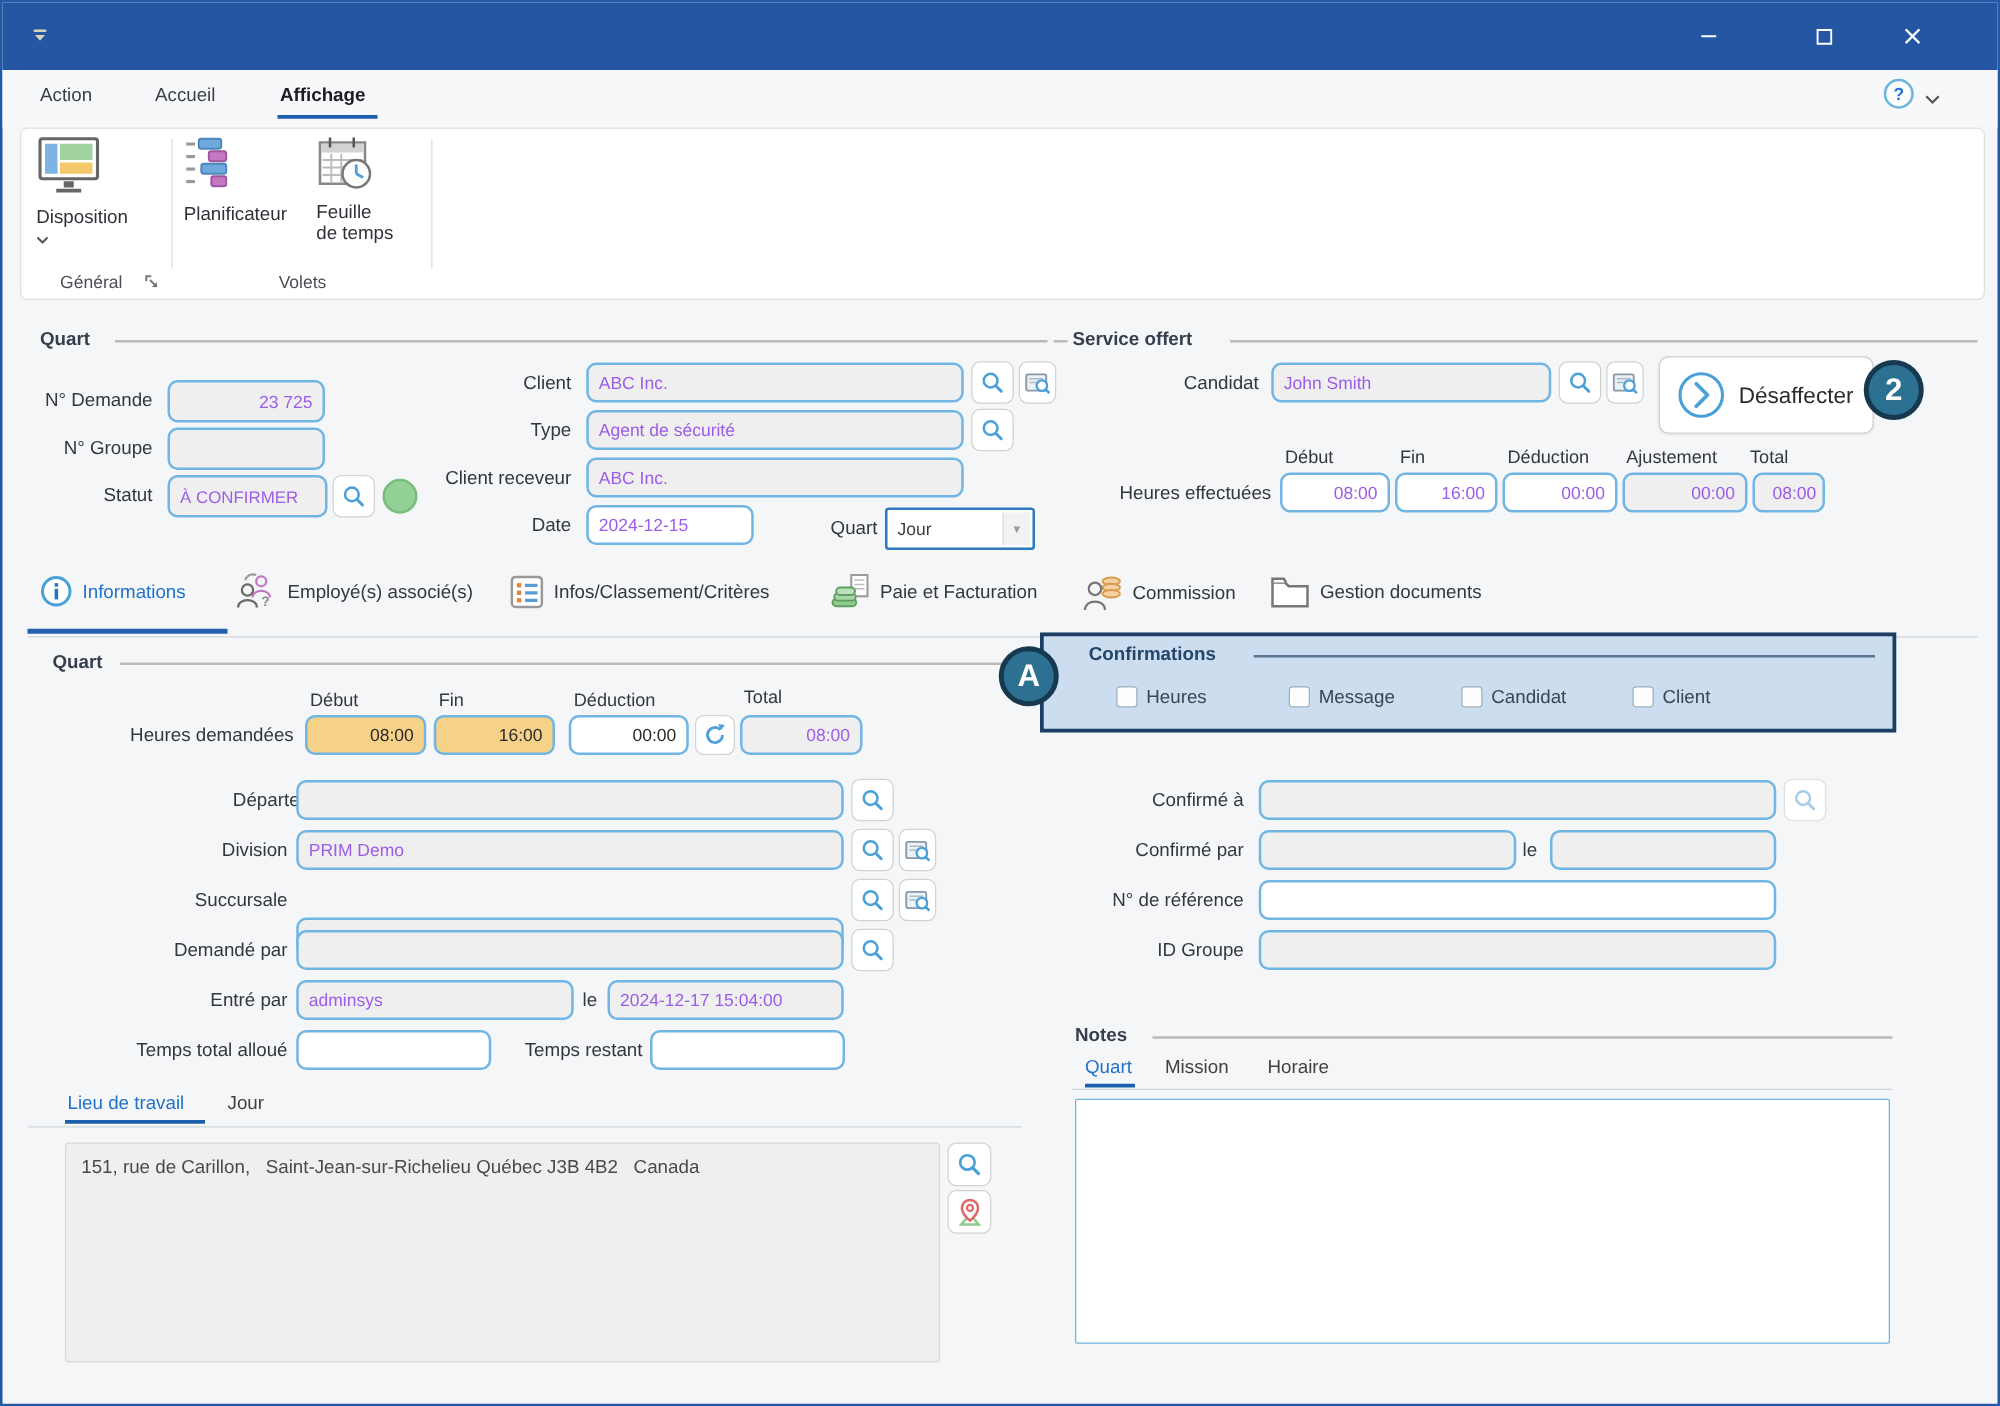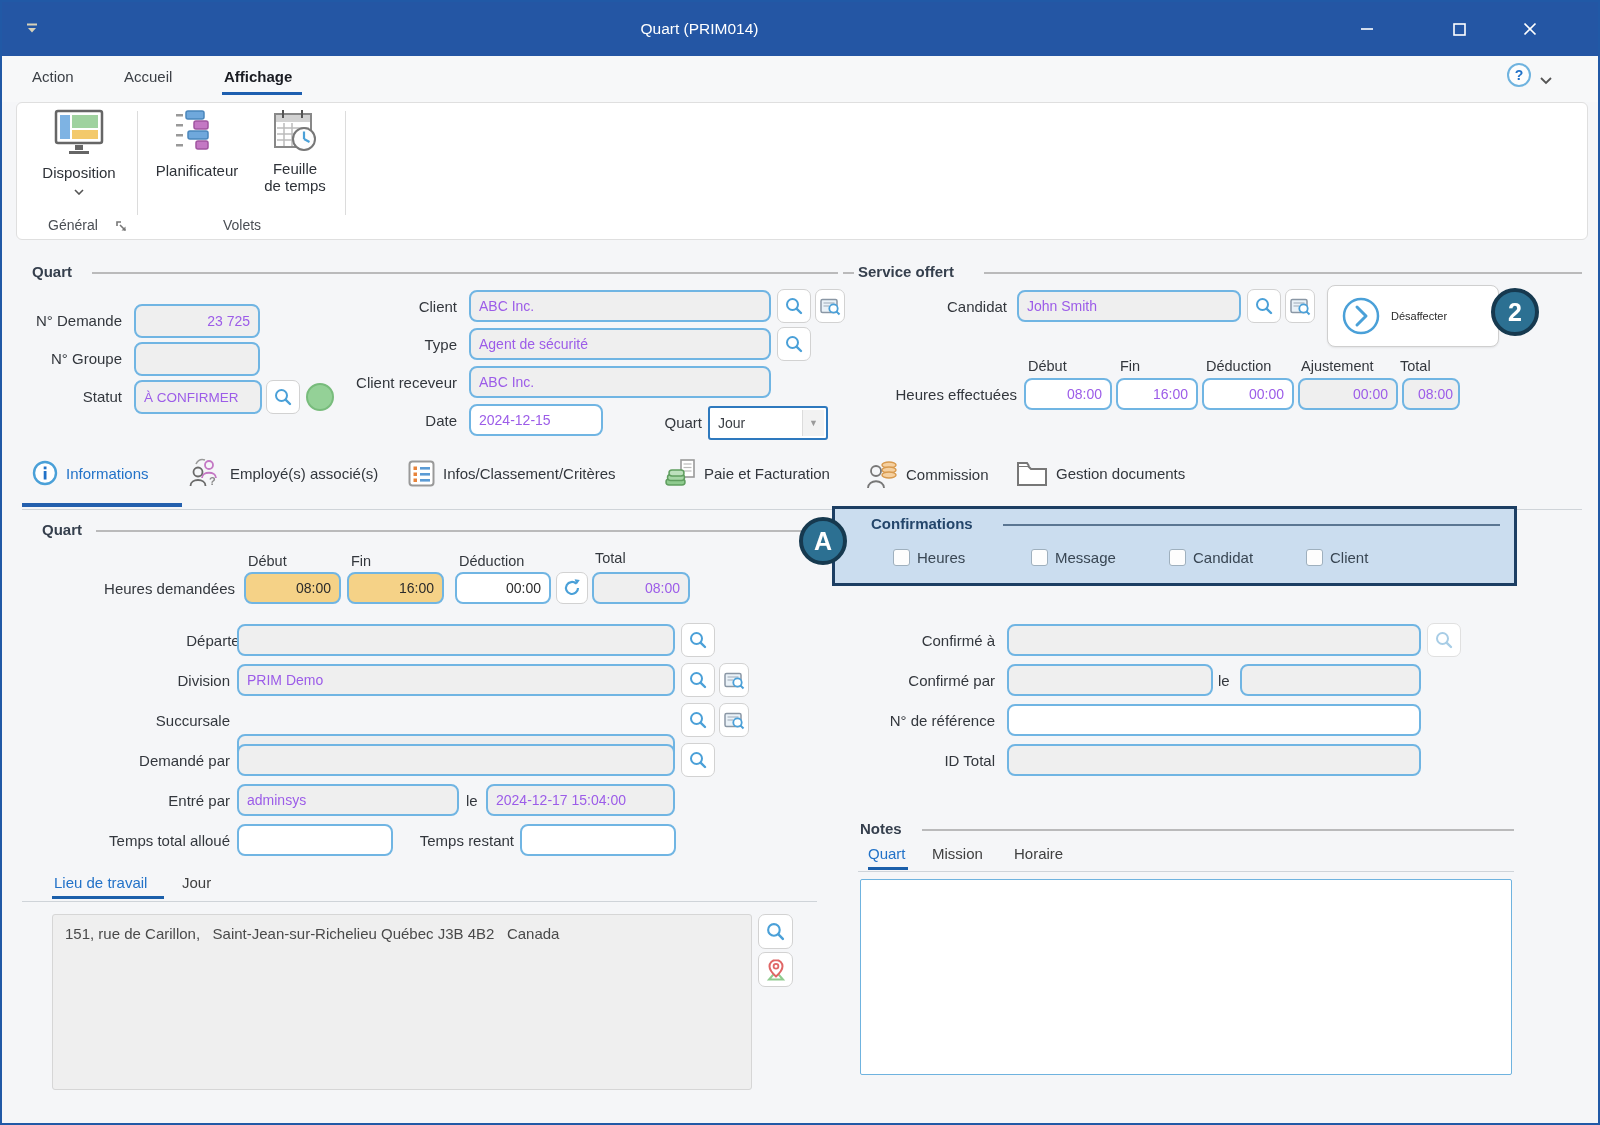--- a/index.html
+++ b/index.html
@@ -11,21 +11,21 @@
   .winbtn { position:absolute; top:0; width:46px; height:54px; display:flex; align-items:center; justify-content:center; cursor:default; }
   .qa-icon { position:absolute; left:22px; top:19px; }
   
   .menubar { position:absolute; left:0; top:54px; width:100%; height:46px; background:#F7F8F9; }
   .menutab { position:absolute; top:12px; font-size:15px; color:#3B3F45; }
   .menutab.active { font-weight:bold; color:#1A1C22; }
   .menu-underline { position:absolute; left:220px; top:90px; width:80px; height:3px; background:#1E5FB0; }
   .help-circle { position:absolute; left:1505px; top:61px; width:24px; height:24px; border:2px solid #6FB3DF; border-radius:50%; color:#2272C8; font-weight:bold; font-size:14px; text-align:center; line-height:20px; background:#FDFDFD; }
   
   .ribbon { position:absolute; left:14px; top:100px; width:1572px; height:138px; background:#FFFFFF; border:1px solid #DFDFDF; border-radius:6px; }
-  .rb-btn { position:absolute; top:6px; height:104px; text-align:center; }
+  .rb-btn { position:absolute; top:6px; height:104px; }
   .rb-label { font-size:15px; color:#2E3238; margin-top:3px; }
   .rb-sep { position:absolute; top:8px; width:1px; height:104px; background:#DCDCDC; }
   .rb-group { position:absolute; top:114px; font-size:14px; color:#4A4E54; text-align:center; }
   
   .group-title { position:absolute; font-weight:bold; font-size:15px; color:#353F4D; white-space:nowrap; }
   .gline { position:absolute; height:2px; background:#9A9A9A; opacity:.65; }
   .thinline { position:absolute; height:1px; background:#CFD4D9; }
   
   .lbl { position:absolute; font-size:15px; color:#33373D; text-align:right; white-space:nowrap; }
   .fld { position:absolute; height:32px; border:2px solid #70B5E3; border-radius:8px; background:#EFEFEF; font-size:14px; color:#2B2B2B; display:flex; align-items:center; padding:0 8px; white-space:nowrap; overflow:hidden; }
@@ -48,35 +48,34 @@
   .confirm-title { position:absolute; left:36px; top:6px; font-weight:bold; font-size:15px; color:#24466B; }
   .confirm-line { position:absolute; left:168px; right:14px; top:15px; height:2px; background:#3E5C7A; opacity:.8; }
   .cb-item { position:absolute; top:40px; display:flex; align-items:center; gap:7px; font-size:15px; color:#394653; }
   .cb { width:17px; height:17px; background:#FDFDFD; border:1.5px solid #9FB0BE; border-radius:3px; }
   
   .subtab { position:absolute; font-size:15px; color:#404040; }
   .subtab.active { color:#2272C8; }
   .sub-underline { position:absolute; height:3px; background:#1B5FAA; }
   .addr-box { position:absolute; left:50px; top:912px; width:700px; height:176px; background:#EFEFEF; border:1px solid #D6D6D6; border-radius:3px; padding:10px 12px; font-size:15px; color:#4A4A4A; white-space:pre-wrap; }
   .notes-area { position:absolute; left:858px; top:877px; width:652px; height:196px; background:#FFFFFF; border:1.5px solid #6FB3DF; border-radius:2px; }
-  .desaffecter { position:absolute; left:1325px; top:283px; width:172px; height:62px; background:#FFFFFF; border:1px solid #CFCFCF; border-radius:8px; box-shadow:0 1px 2px rgba(0,0,0,.08); display:flex; align-items:center; gap:10px; padding-left:13px; font-size:11px; color:#2B2B2B; }
+  .desaffecter { position:absolute; left:1325px; top:283px; width:172px; height:62px; background:#FFFFFF; border:1px solid #CFCFCF; border-radius:8px; box-shadow:0 1px 2px rgba(0,0,0,.08); display:flex; align-items:center; gap:10px; padding-left:13px; font-size:18px; color:#2B2B2B; }
 </style>
 </head>
 <body>
 
 <div class="win">
 
   <div class="titlebar">
     <span class="qa-icon">
       <svg width="16" height="14" viewBox="0 0 16 14">
           <line x1="3" y1="3.5" x2="13" y2="3.5" stroke="#D9D2B8" stroke-width="2"></line>
           <polygon points="4,7 12,7 8,11.5" fill="#D9D2B8"></polygon>
         </svg>
     </span>
-    <div class="title">Quart (PRIM014)</div>
     <div class="winbtn" style="left:1342px;">
       <svg width="14" height="14" viewBox="0 0 14 14">
           <line x1="1" y1="7" x2="13" y2="7" stroke="#FFFFFF" stroke-width="1.6"></line>
         </svg>
     </div>
     <div class="winbtn" style="left:1434px;">
       <svg width="13" height="13" viewBox="0 0 13 13">
           <rect x="1" y="1" width="11" height="11" fill="none" stroke="#FFFFFF" stroke-width="1.6"></rect>
         </svg>
     </div>
@@ -440,21 +439,21 @@
   </div>
 
   <div class="lbl" style="left:790px; width:203px; top:670px;">Confirmé par</div>
   <div class="fld" style="left:1005px; top:662px; width:206px;"></div>
   <div class="lbl" style="left:1216px; width:16px; top:670px; text-align:left;">le</div>
   <div class="fld" style="left:1238px; top:662px; width:181px;"></div>
 
   <div class="lbl" style="left:790px; width:203px; top:710px;">N° de référence</div>
   <div class="fld white" style="left:1005px; top:702px; width:414px;"></div>
 
-  <div class="lbl" style="left:790px; width:203px; top:750px;">ID Total</div>
+  <div class="lbl" style="left:790px; width:203px; top:750px;">ID Groupe</div>
   <div class="fld" style="left:1005px; top:742px; width:414px;"></div>
 
   <div class="subtab active" style="left:52px; top:872px;">Lieu de travail</div>
   <div class="subtab" style="left:180px; top:872px;">Jour</div>
   <div class="sub-underline" style="left:50px; top:894px; width:112px;"></div>
   <div class="thinline" style="left:20px; top:899px; width:795px;"></div>
   <div class="addr-box">151, rue de Carillon,   Saint-Jean-sur-Richelieu Québec J3B 4B2   Canada</div>
   <div class="btn-sq" style="left:756px; top:912px; width:35px; height:35px;">
     <svg width="21" height="21" viewBox="0 0 20 20">
         <circle cx="8.5" cy="8.5" r="5.5" fill="none" stroke="#4AA0D8" stroke-width="2"></circle>

